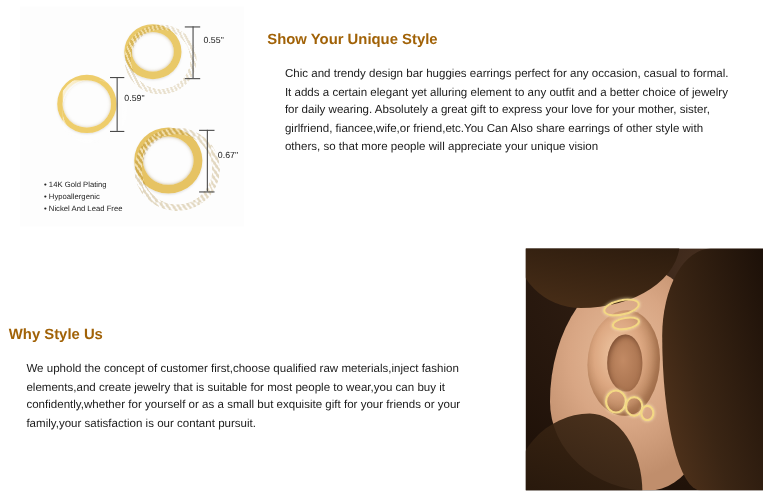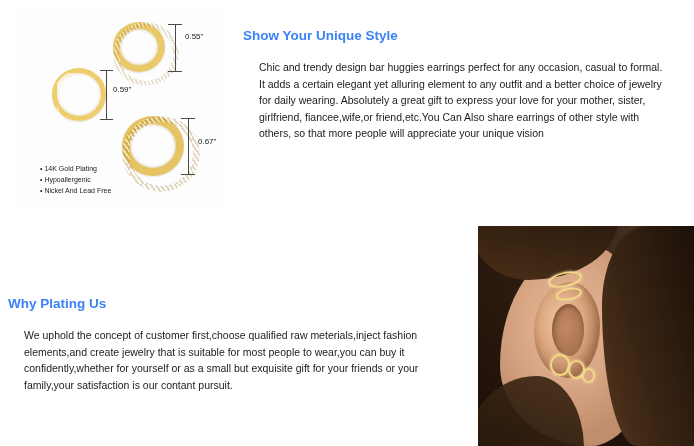--- a/index.html
+++ b/index.html
@@ -152,21 +152,21 @@
 
   .top-copy {
     position: absolute;
     left: 243px;
     top: 28px;
     width: 438px;
   }
   .heading {
     font-size: 13.5px;
     font-weight: bold;
-    color: #3b82f6;
+    color: #a16207;
     margin: 0 0 10px 0;
   }
   .body-text {
     font-size: 10.5px;
     line-height: 16.5px;
     color: #1b1b1b;
     margin: 16px;
   }
 
   
@@ -310,21 +310,21 @@
 
   <div class="top-copy">
     <h2 class="heading">Show Your Unique Style</h2>
     <p class="body-text">Chic and trendy design bar huggies earrings perfect for any occasion, casual to formal. It adds a certain elegant yet alluring element to any outfit and a better choice of jewelry for daily wearing. Absolutely a great gift to express your love for your mother, sister, girlfriend, fiancee,wife,or friend,etc.You Can Also share earrings of other style with others, so that more people will appreciate your unique vision</p>
   </div>
 </div>
 
 <div class="bottom-section">
 
   <div class="bottom-copy">
-    <h2 class="heading">Why Plating Us</h2>
+    <h2 class="heading">Why Style Us</h2>
     <p class="body-text">We uphold the concept of customer first,choose qualified raw meterials,inject fashion elements,and create jewelry that is suitable for most people to wear,you can buy it confidently,whether for yourself or as a small but exquisite gift for your friends or your family,your satisfaction is our contant pursuit.</p>
   </div>
 
   <div class="model-photo">
     <div class="skin"></div>
     <div class="hair-top"></div>
     <div class="hair-right"></div>
     <div class="hair-bottom"></div>
     <div class="ear"></div>
     <div class="ear-inner"></div>

